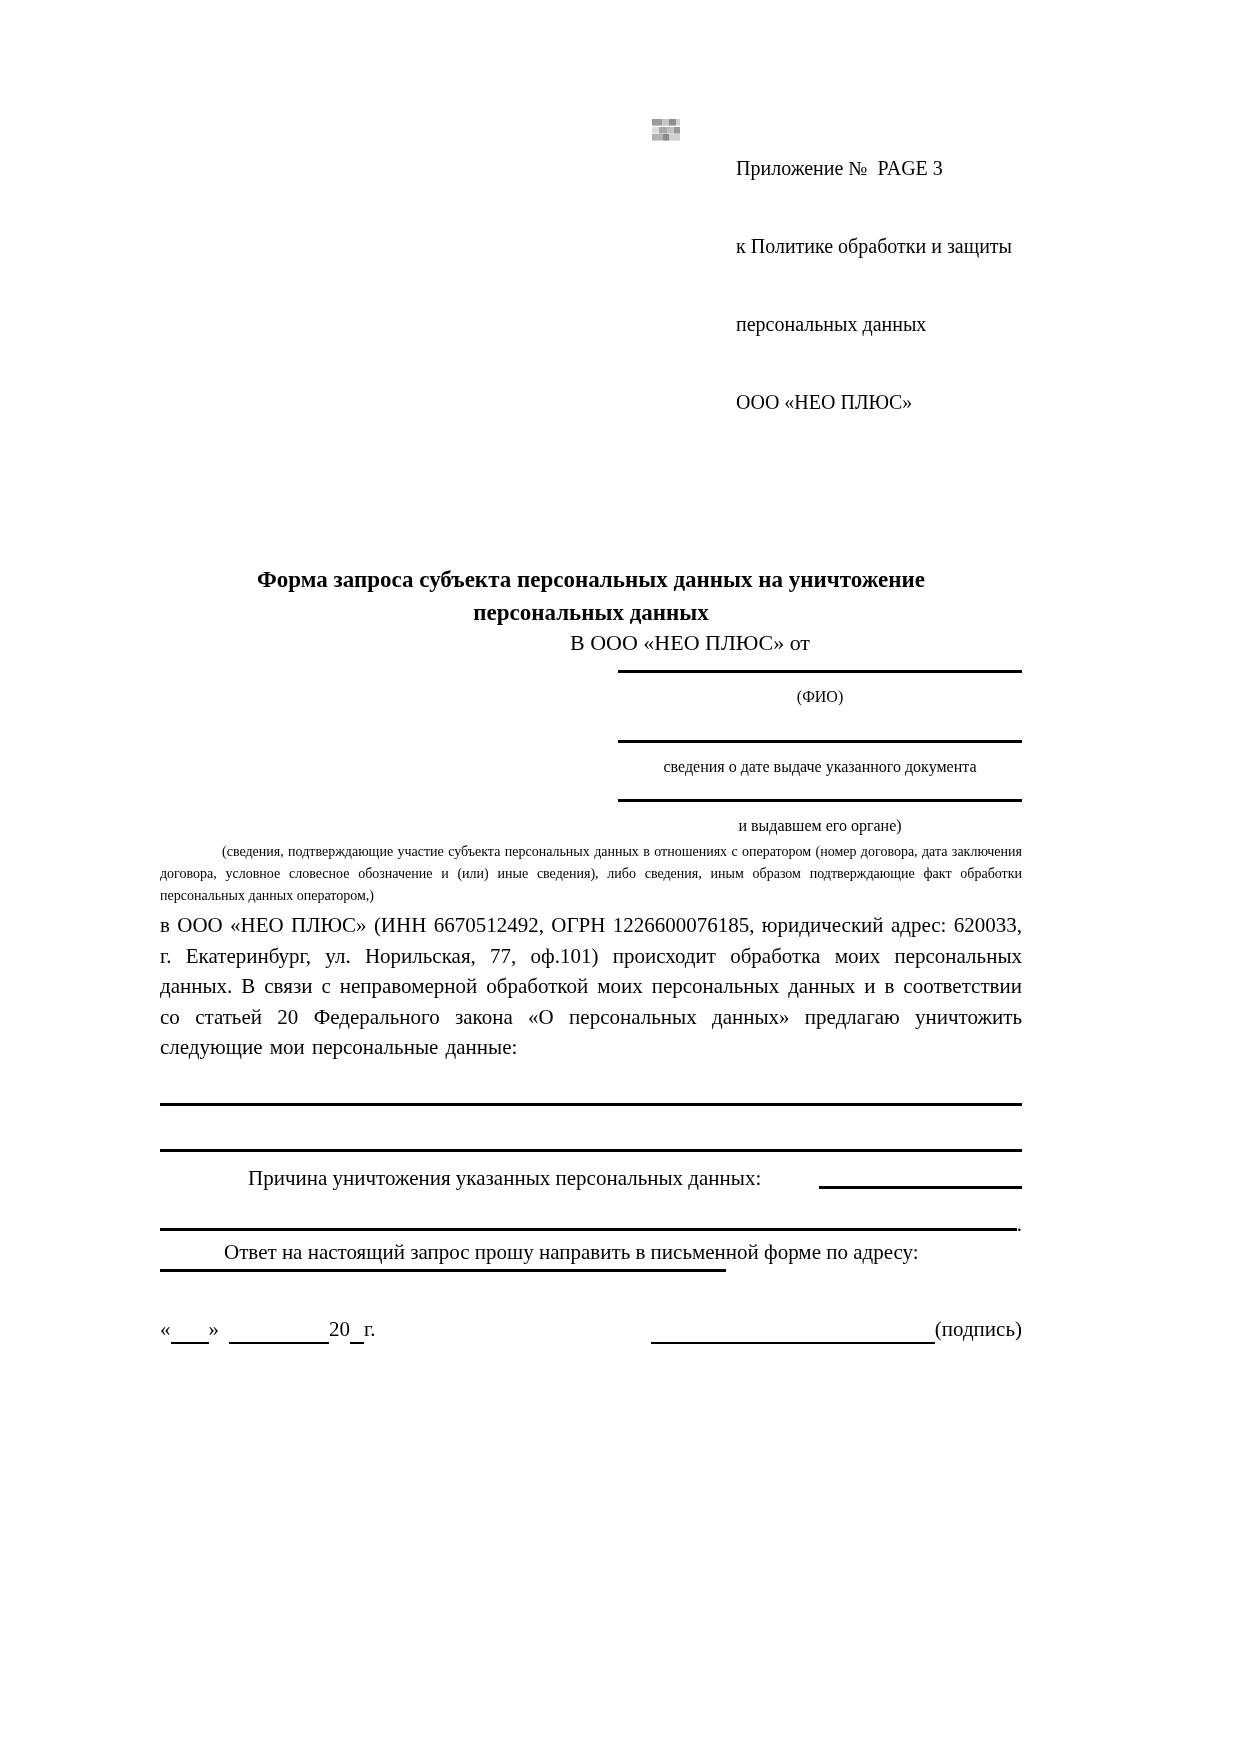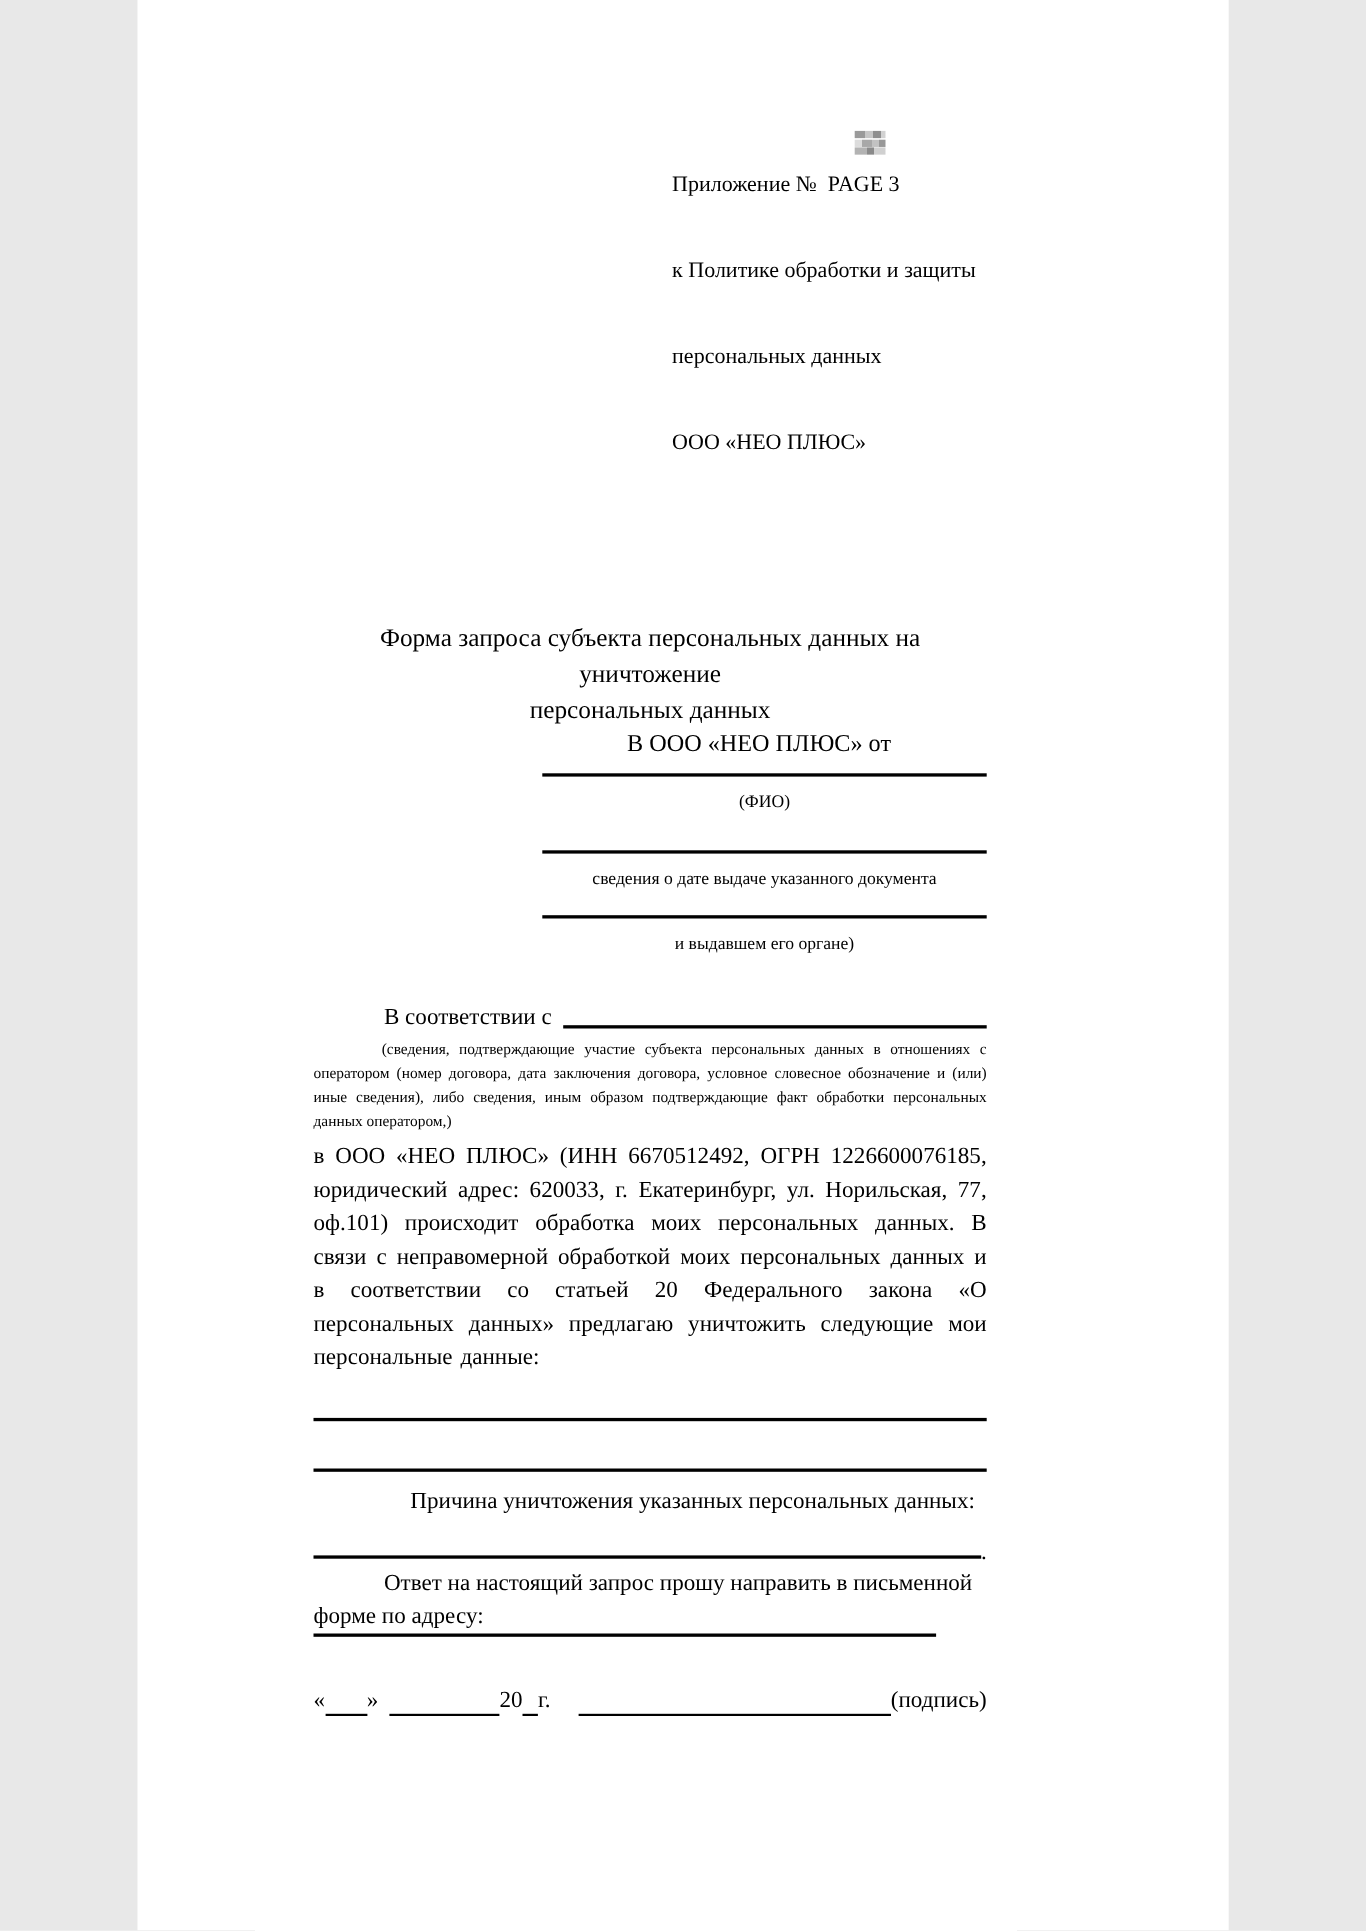--- a/index.html
+++ b/index.html
@@ -1,18 +1,18 @@
 <!DOCTYPE html>
 <html lang="ru"><head>
 <meta charset="utf-8">
 <style>
   html,body{margin:0;padding:0;background:#e8e8e8;}
   .page{
     position:relative;
-    width:992px;height:1755px;
+    width:1242px;height:1755px;
     background:#ffffff;
     color:#000;
     font-family:"Liberation Serif","DejaVu Serif",serif;
     overflow:hidden;
     margin:0 auto;
   }
   .content{padding:0 220px 0 160px;}
 
   
   .hdr{
@@ -33,21 +33,21 @@
       linear-gradient(90deg,#dcdcdc 0 25%,#a8a8a8 25% 55%,#c2c2c2 55% 78%,#989898 78% 100%),
       linear-gradient(90deg,#b3b3b3 0 40%,#8a8a8a 40% 62%,#d0d0d0 62% 100%);
     background-size:100% 30%;
     background-repeat:no-repeat;
     background-position:top,center,bottom;
   }
 
   .title{
     margin-top:96px;
     font-size:23px;
-    font-weight:normal;
+    font-weight:bold;
     line-height:33px;
     text-align:center;
   }
   .addressee{
     font-size:22px;
     line-height:27px;
     text-align:center;
     padding-left:198px;
   }
 
@@ -132,26 +132,20 @@
           </div>
       </div>
       <div class="fill-field ff4">
         <div class="fill-line"></div>
         <div class="fill-caption">
             <span>и выдавшем его органе)</span>
           </div>
       </div>
     </div>
 
-    <div class="row accordance">
-      <div class="indent"></div>
-      <span class="t21 nowrap">В соответствии с</span>
-      <span style="width:10px;flex:none;"></span>
-      <div class="fill-rest"></div>
-    </div>
 
     <div class="smallprint">(сведения, подтверждающие участие субъекта персональных данных в отношениях с оператором (номер договора, дата заключения договора, условное словесное обозначение и (или) иные сведения), либо сведения, иным образом подтверждающие факт обработки персональных данных оператором,)</div>
 
     <div class="body-par">в ООО «НЕО ПЛЮС» (ИНН 6670512492, ОГРН 1226600076185, юридический адрес: 620033, г. Екатеринбург, ул. Норильская, 77, оф.101) происходит обработка моих персональных данных. В связи с неправомерной обработкой моих персональных данных и в соответствии со статьей 20 Федерального закона «О персональных данных» предлагаю уничтожить следующие мои персональные данные:</div>
 
     <div class="rule blank1"></div>
     <div class="rule blank2"></div>
 
     <div class="row reason">
       <div class="indent"></div>

